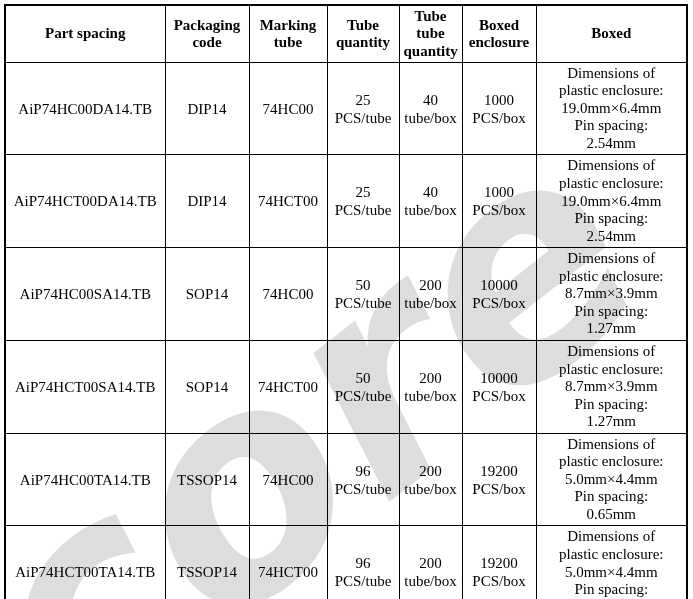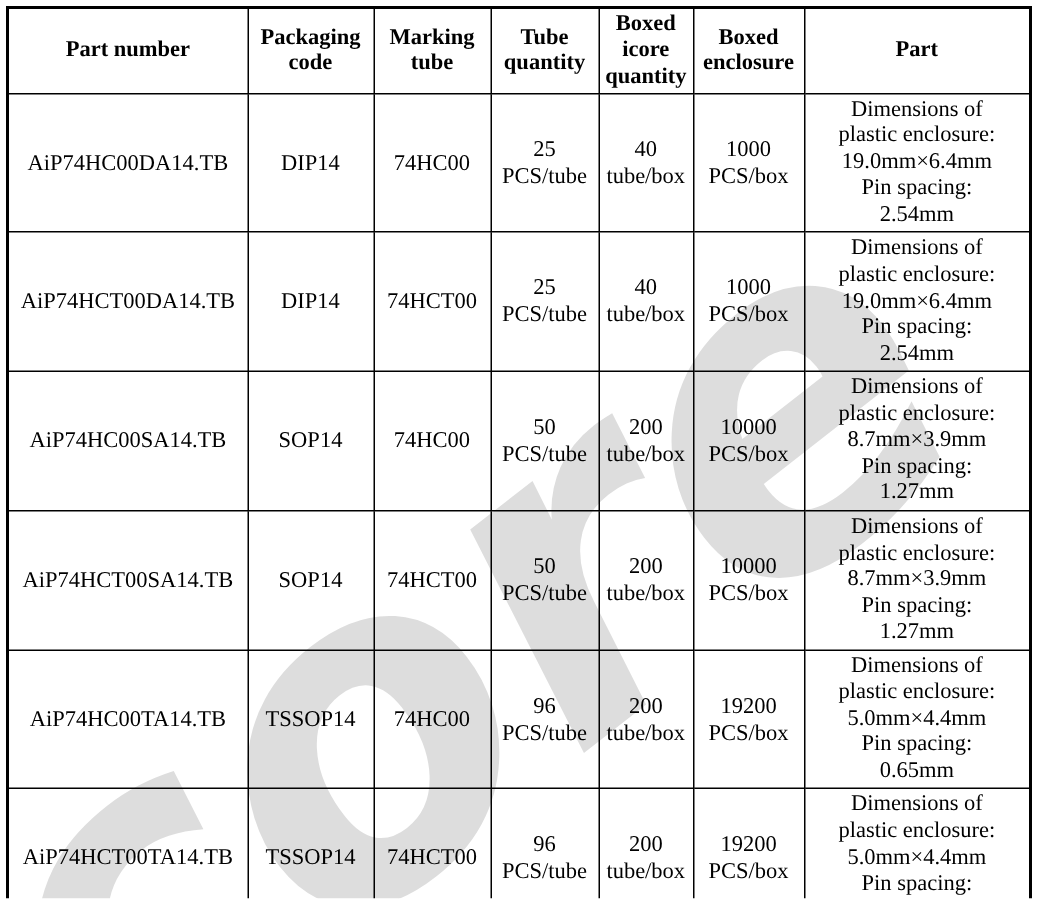--- a/index.html
+++ b/index.html
@@ -92,27 +92,27 @@
       <col style="width:160px">
       <col style="width:84px">
       <col style="width:78px">
       <col style="width:72px">
       <col style="width:63px">
       <col style="width:74px">
       <col style="width:151px">
     </colgroup>
     <thead>
       <tr>
-        <th>Part number</th>
+        <th>Part spacing</th>
         <th>Packaging code</th>
         <th>Marking tube</th>
         <th>Tube quantity</th>
-        <th>Boxed icore quantity</th>
+        <th>Tube tube quantity</th>
         <th>Boxed enclosure</th>
-        <th>Part</th>
+        <th>Boxed</th>
       </tr>
     </thead>
     <tbody>
       <tr>
         <td>AiP74HC00DA14.TB</td>
         <td>DIP14</td>
         <td>74HC00</td>
         <td>25
 PCS/tube</td>
         <td>40

